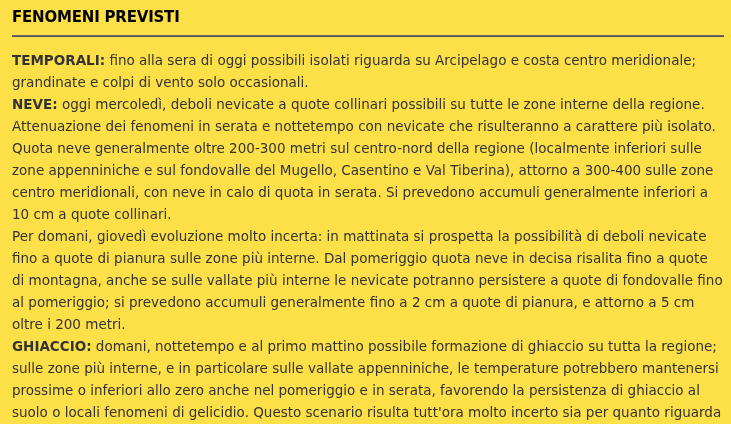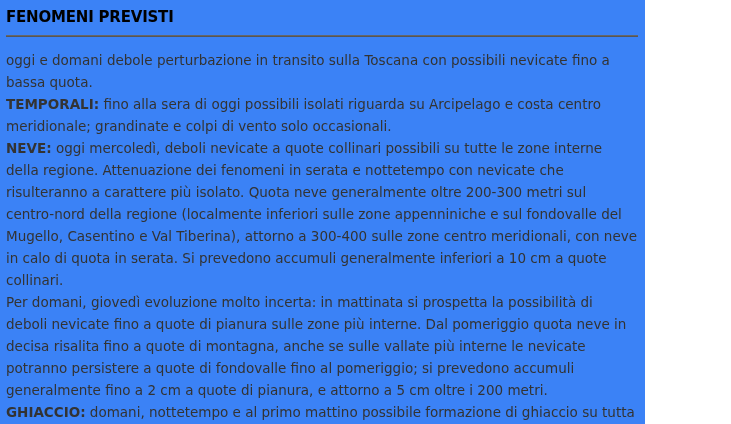--- a/index.html
+++ b/index.html
@@ -1,25 +1,25 @@
 <!DOCTYPE html>
 <html><head>
 <meta charset="utf-8">
 <style>
   html, body {
     margin: 0;
     padding: 0;
     background: #ffffff;
   }
   .page {
-    width: 645px;
+    width: 731px;
     height: 424px;
     box-sizing: border-box;
-    background: #3b82f6;
-    padding: 6px 7px 0 6px;
+    background: #fde047;
+    padding: 6px 7px 0 12px;
     overflow: hidden;
     font-family: "DejaVu Sans", "Liberation Sans", sans-serif;
   }
   .page-title {
     margin: 2px 0 0 0;
     font-size: 15px;
     font-weight: bold;
     color: #000000;
     letter-spacing: -0.2px;
     font-family: "DejaVu Sans", "Liberation Sans", sans-serif;
@@ -49,21 +49,20 @@
 <body>
 
 <div class="page">
 
   <h1 class="page-title">FENOMENI PREVISTI</h1>
 
   <hr class="title-divider">
 
   <div class="forecast-body">
 
-    <p><span class="section-label"></span><span>oggi e domani debole perturbazione in transito sulla Toscana con possibili nevicate fino a bassa quota.</span></p>
 
     <p><span class="section-label">TEMPORALI:</span><span> fino alla sera di oggi possibili isolati riguarda su Arcipelago e costa centro meridionale; grandinate e colpi di vento solo occasionali.</span></p>
 
     <p><span class="section-label">NEVE:</span><span> oggi mercoledì, deboli nevicate a quote collinari possibili su tutte le zone interne della regione. Attenuazione dei fenomeni in serata e nottetempo con nevicate che risulteranno a carattere più isolato. Quota neve generalmente oltre 200-300 metri sul centro-nord della regione (localmente inferiori sulle zone appenniniche e sul fondovalle del Mugello, Casentino e Val Tiberina), attorno a 300-400 sulle zone centro meridionali, con neve in calo di quota in serata. Si prevedono accumuli generalmente inferiori a 10 cm a quote collinari.</span></p>
 
     <p><span class="section-label"></span><span>Per domani, giovedì evoluzione molto incerta: in mattinata si prospetta la possibilità di deboli nevicate fino a quote di pianura sulle zone più interne. Dal pomeriggio quota neve in decisa risalita fino a quote di montagna, anche se sulle vallate più interne le nevicate potranno persistere a quote di fondovalle fino al pomeriggio; si prevedono accumuli generalmente fino a 2 cm a quote di pianura, e attorno a 5 cm oltre i 200 metri.</span></p>
 
     <p><span class="section-label">GHIACCIO:</span><span> domani, nottetempo e al primo mattino possibile formazione di ghiaccio su tutta la regione; sulle zone più interne, e in particolare sulle vallate appenniniche, le temperature potrebbero mantenersi prossime o inferiori allo zero anche nel pomeriggio e in serata, favorendo la persistenza di ghiaccio al suolo o locali fenomeni di gelicidio. Questo scenario risulta tutt'ora molto incerto sia per quanto riguarda la valutazione delle temperature che per quanto riguarda la localizzazione di eventuali precipitazioni.</span></p>
 
   </div>

